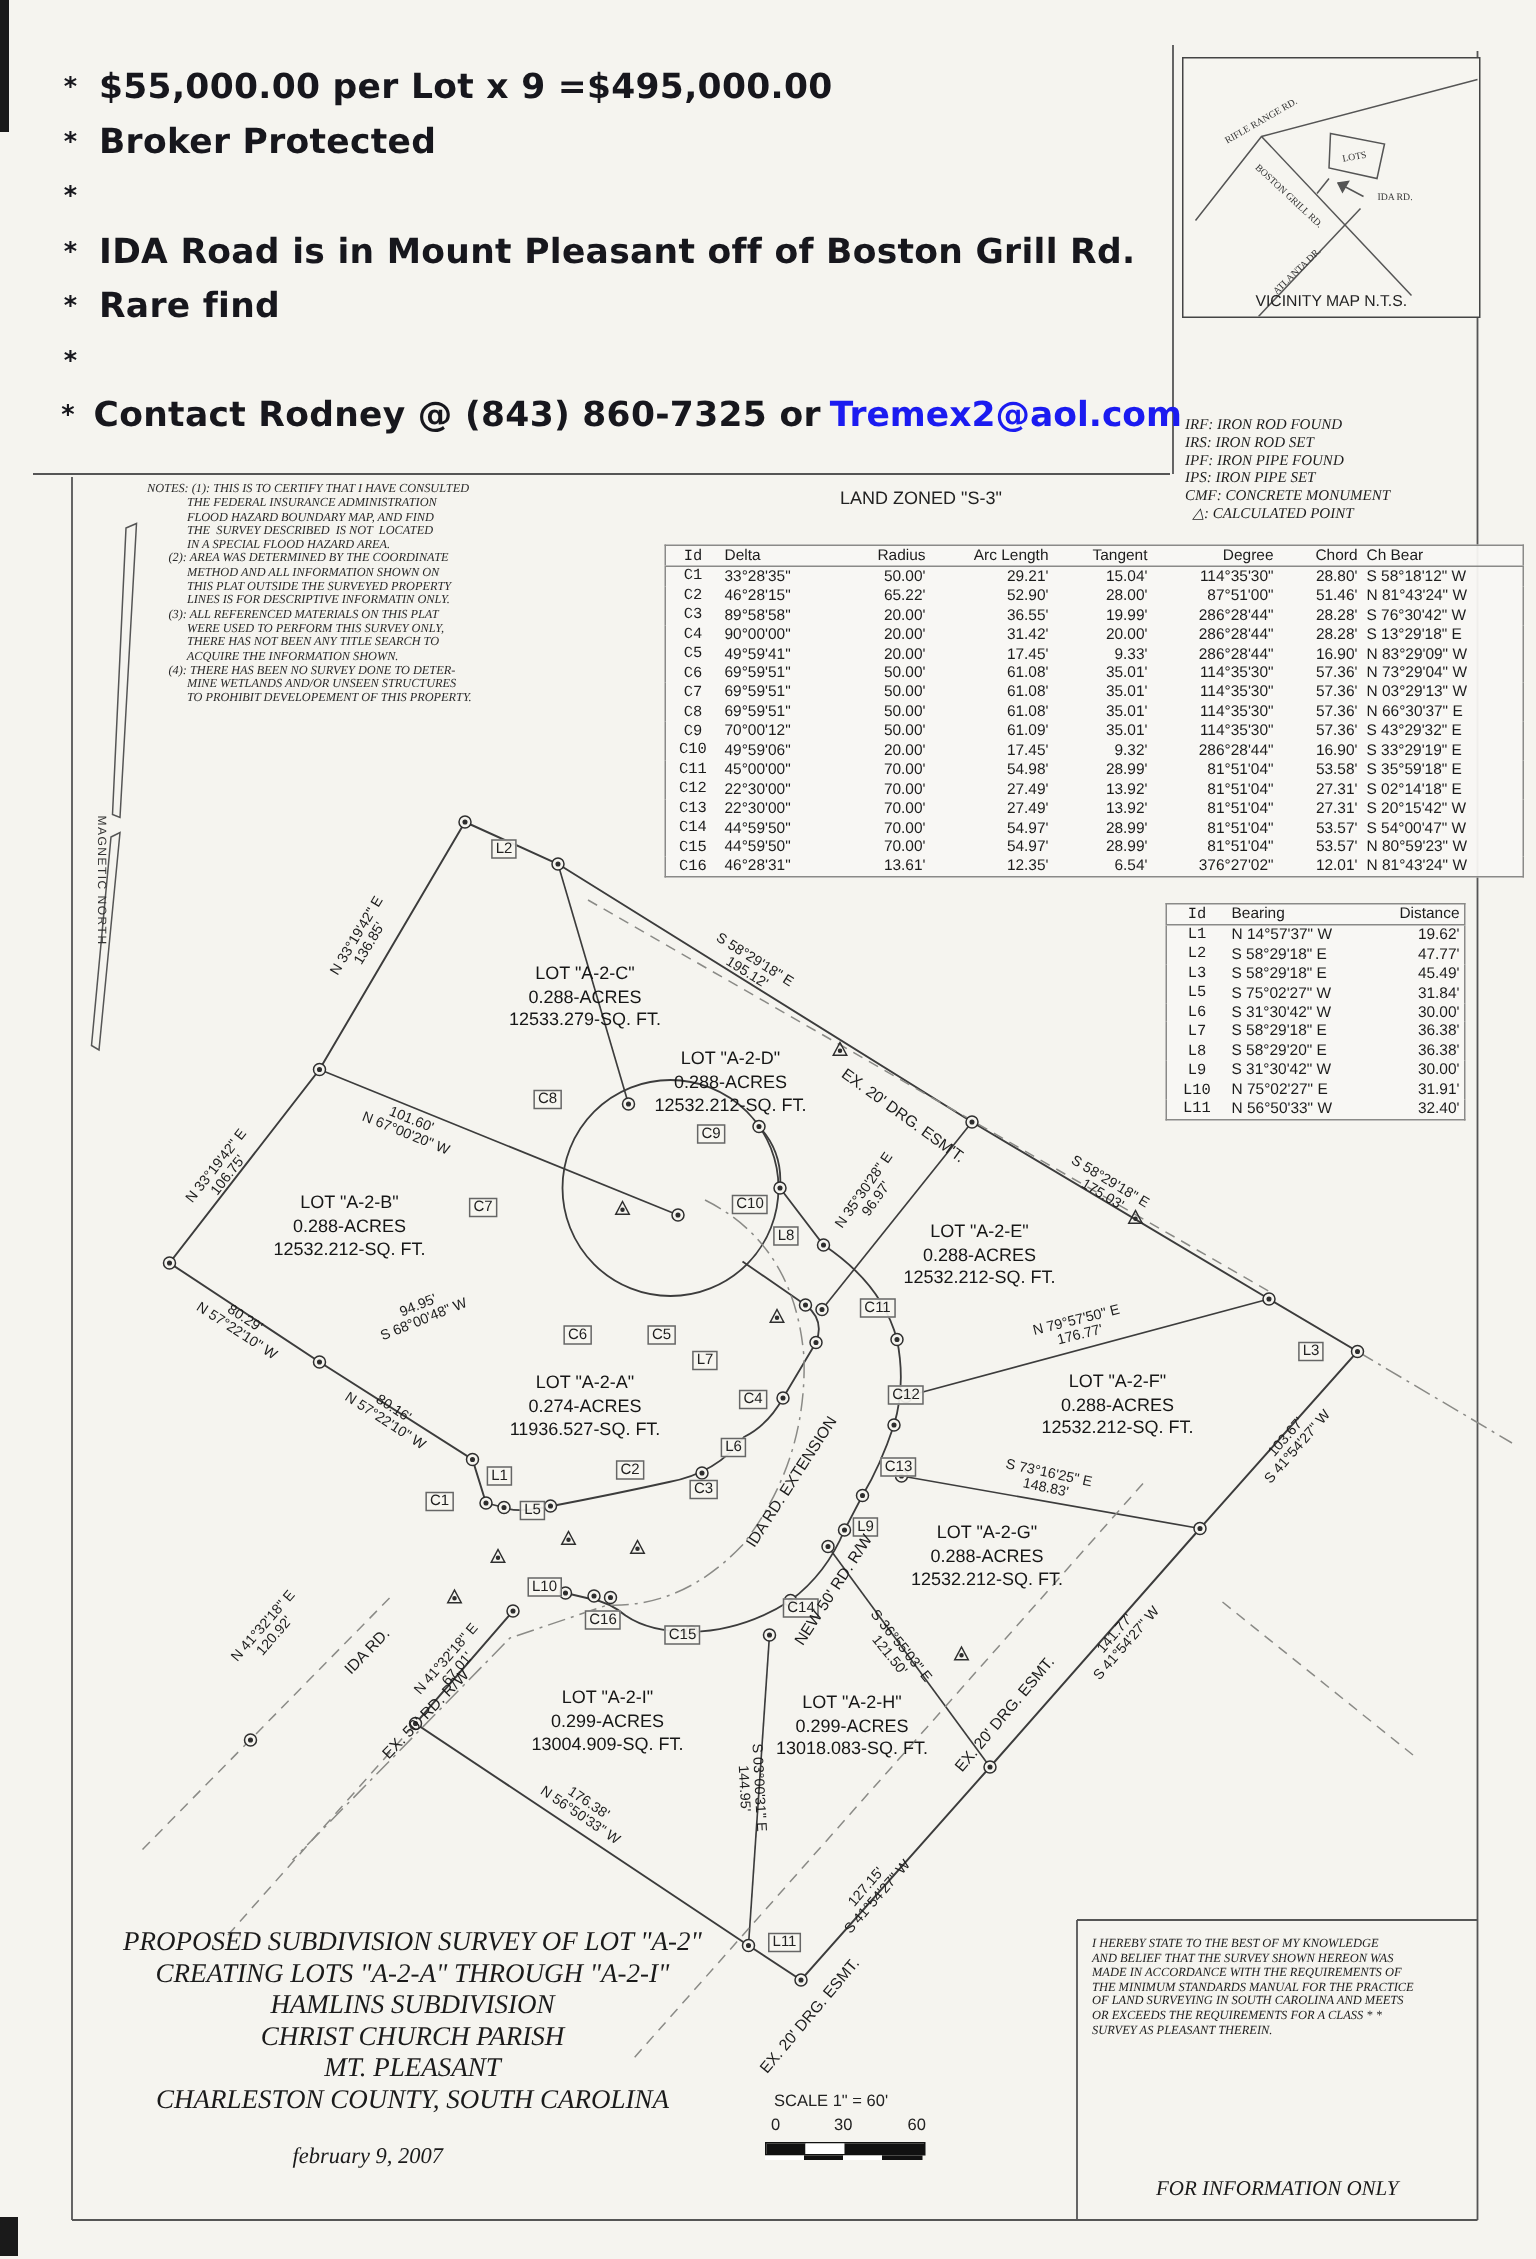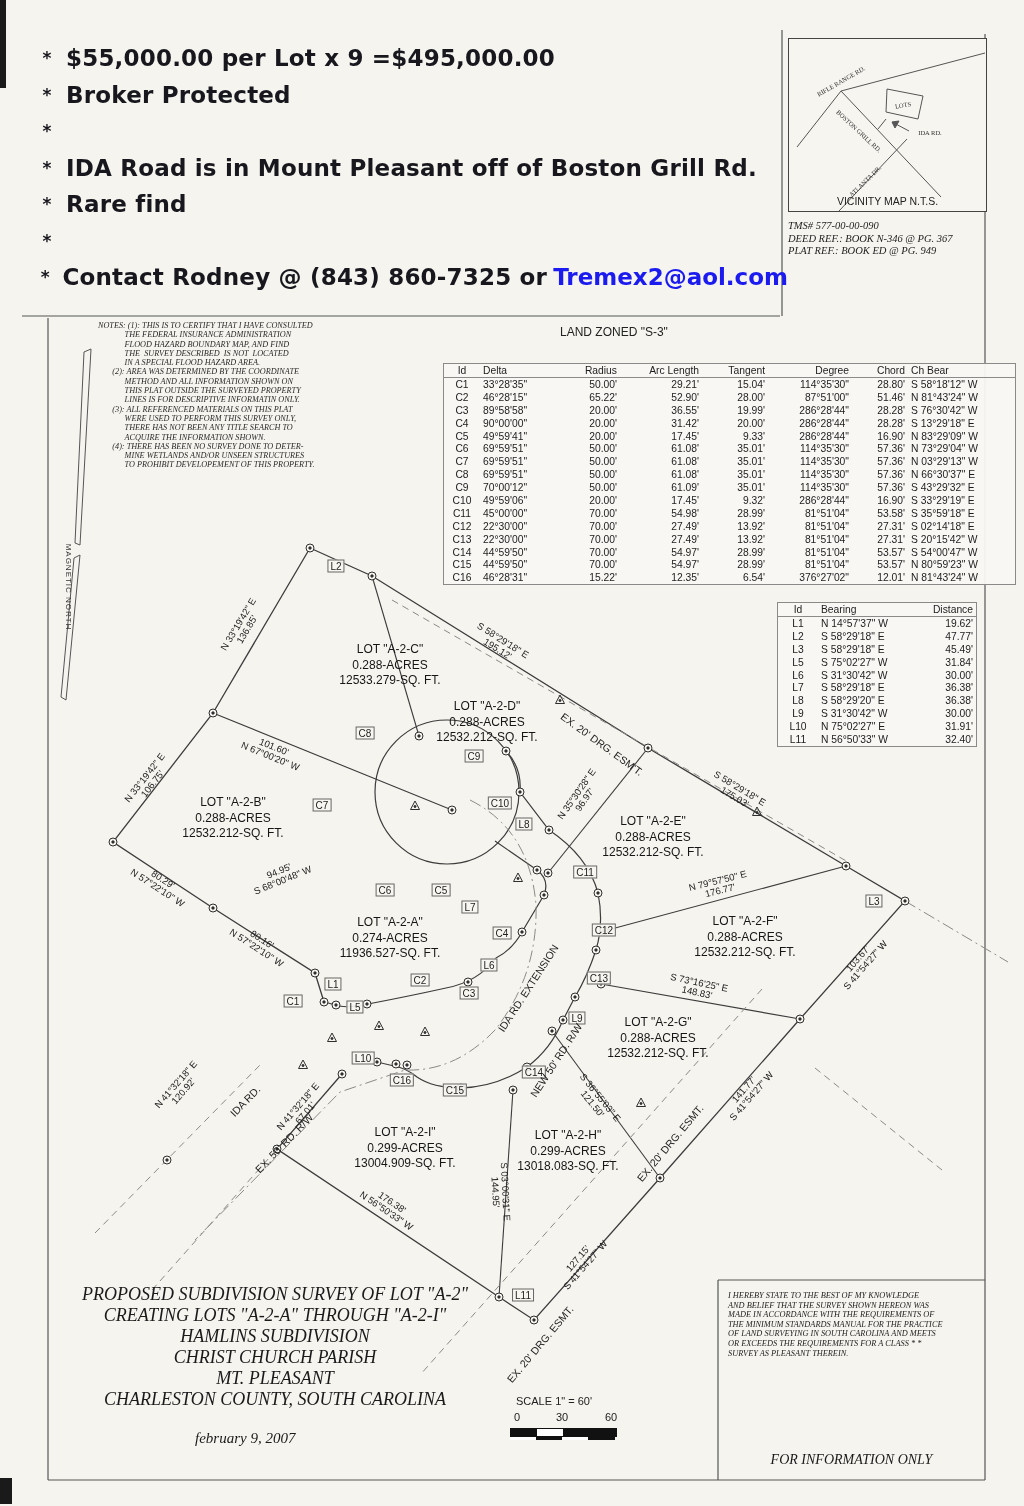--- a/index.html
+++ b/index.html
@@ -20,21 +20,21 @@
   .legend{position:absolute;left:790px;top:278px;font:italic 10px "Liberation Serif",serif;line-height:11.8px;color:#1d1d1d;white-space:pre;}
   .notes{position:absolute;left:98px;top:321px;font:italic 8.2px "Liberation Serif",serif;line-height:9.3px;color:#2a2a2a;white-space:pre;}
   .zoning{position:absolute;left:560px;top:325px;font:12px "Liberation Sans",sans-serif;color:#222;}
   
   .dtable{position:absolute;border-collapse:collapse;background:rgba(248,247,243,.95);
           font:10.3px "Liberation Sans",sans-serif;color:#1c1c1c;border:1px solid #8a8a88;}
   .dtable th{font-weight:normal;border-bottom:1px solid #8a8a88;padding:0 3px;height:13px;}
   .dtable td{padding:0 3px;height:12.9px;white-space:nowrap;}
   #curve-table{left:443px;top:363px;}
   #line-table{left:777px;top:602px;}
-  .c-id{text-align:center;} .c-l{text-align:left;} .c-r{text-align:right;}
+  .c-id{text-align:center;font-family:Liberation Mono, monospace;} .c-l{text-align:left;} .c-r{text-align:right;}
   
   .plbl{position:absolute;transform:translate(-50%,-50%);border:1px solid #666;background:rgba(246,245,240,.92);
         font:10px "Liberation Sans",sans-serif;padding:0 2px;color:#222;white-space:nowrap;}
   .blbl{position:absolute;font:9.5px/1.08 "Liberation Sans",sans-serif;text-align:center;white-space:nowrap;color:#1c1c1c;}
   .lotlbl{position:absolute;font:12px/1.3 "Liberation Sans",sans-serif;text-align:center;white-space:nowrap;color:#161616;transform:translate(-50%,-50%);}
   .rdlbl{position:absolute;font:10.5px "Liberation Sans",sans-serif;white-space:nowrap;color:#1c1c1c;}
   .magnetic{position:absolute;left:68px;top:587px;font:8px "Liberation Sans",sans-serif;letter-spacing:1px;color:#333;
             transform:translate(-50%,-50%) rotate(90deg);white-space:nowrap;}
   
   .title-block{position:absolute;left:60px;top:1284px;width:430px;text-align:center;
@@ -267,23 +267,26 @@
     <div id="vic-labels">
         <div class="vic-lbl" style="left: 52px; top: 42px; transform: translate(-50%, -50%) rotate(-30deg);">RIFLE RANGE RD.</div>
         <div class="vic-lbl" style="left: 70px; top: 92px; transform: translate(-50%, -50%) rotate(43deg);">BOSTON GRILL RD.</div>
         <div class="vic-lbl" style="left: 76px; top: 142px; transform: translate(-50%, -50%) rotate(-44deg);">ATLANTA DR.</div>
         <div class="vic-lbl" style="left: 114px; top: 66px; transform: translate(-50%, -50%) rotate(-10deg);">LOTS</div>
         <div class="vic-lbl" style="left: 141px; top: 93px; transform: translate(-50%, -50%) rotate(0deg);">IDA RD.</div>
       </div>
     <div class="vic-caption">VICINITY MAP N.T.S.</div>
   </div>
 
-  <div class="refs">TMS# 577-00-00-090
-DEED REF.: BOOK N-346 @ PG. 367
-PLAT REF.: BOOK ED @ PG. 949</div>
+  <div class="legend">IRF: IRON ROD FOUND
+IRS: IRON ROD SET
+IPF: IRON PIPE FOUND
+IPS: IRON PIPE SET
+CMF: CONCRETE MONUMENT
+  △: CALCULATED POINT</div>
   <div class="notes">NOTES: (1): THIS IS TO CERTIFY THAT I HAVE CONSULTED
              THE FEDERAL INSURANCE ADMINISTRATION
              FLOOD HAZARD BOUNDARY MAP, AND FIND
              THE  SURVEY DESCRIBED  IS NOT  LOCATED
              IN A SPECIAL FLOOD HAZARD AREA.
        (2): AREA WAS DETERMINED BY THE COORDINATE
              METHOD AND ALL INFORMATION SHOWN ON
              THIS PLAT OUTSIDE THE SURVEYED PROPERTY
              LINES IS FOR DESCRIPTIVE INFORMATIN ONLY.
        (3): ALL REFERENCED MATERIALS ON THIS PLAT
@@ -454,21 +457,21 @@
           <td class="c-r">70.00'</td>
           <td class="c-r">54.97'</td>
           <td class="c-r">28.99'</td>
           <td class="c-r">81°51'04"</td>
           <td class="c-r">53.57'</td>
           <td class="c-l">N 80°59'23" W</td>
         </tr>
         <tr>
           <td class="c-id">C16</td>
           <td class="c-l">46°28'31"</td>
-          <td class="c-r">15.22'</td>
+          <td class="c-r">13.61'</td>
           <td class="c-r">12.35'</td>
           <td class="c-r">6.54'</td>
           <td class="c-r">376°27'02"</td>
           <td class="c-r">12.01'</td>
           <td class="c-l">N 81°43'24" W</td>
         </tr>
       </tbody>
     </table>
   <table class="dtable" id="line-table">
       <tbody>

